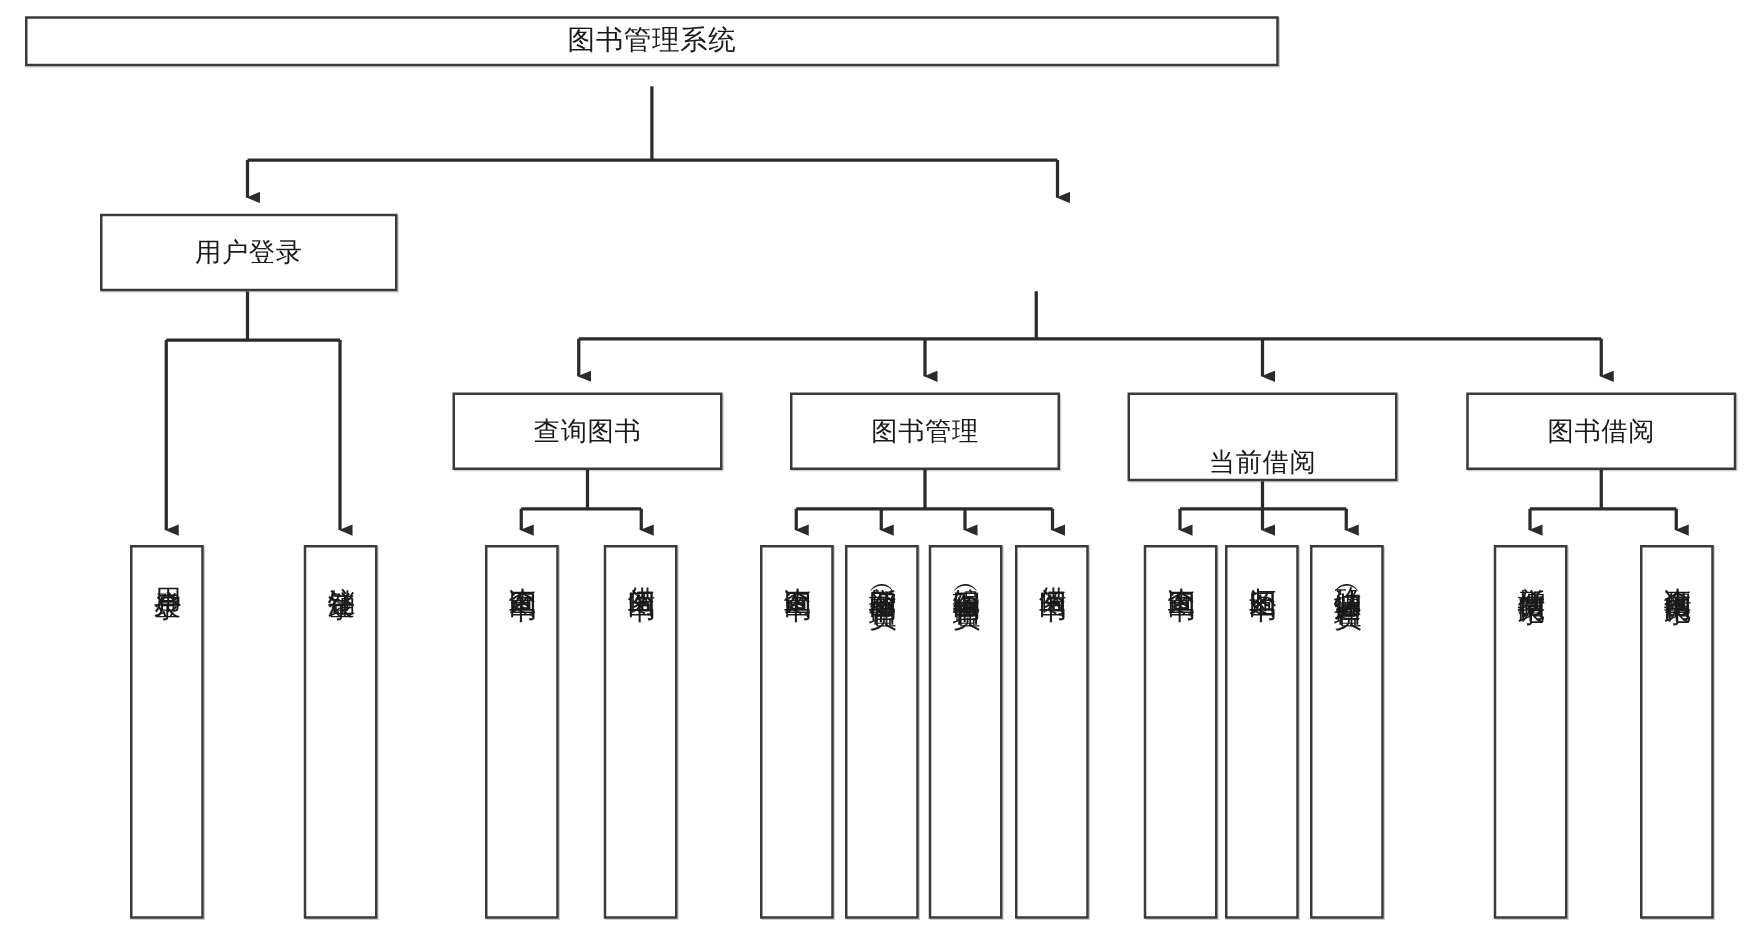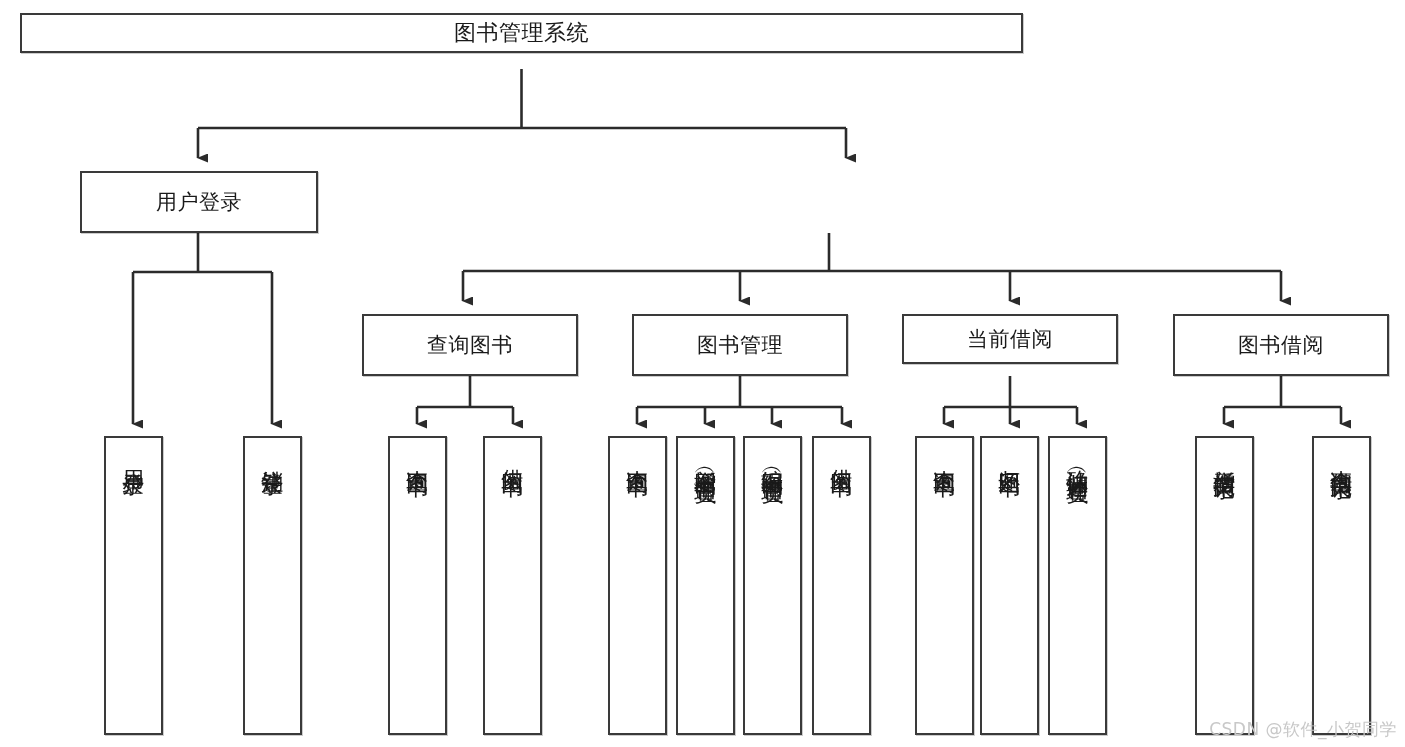--- a/index.html
+++ b/index.html
@@ -136,21 +136,21 @@
   <div class="node h" style="left:80px; top:171px; width:238px; height:62px;">
     <span class="label">用户登录</span>
   </div>
 
   <div class="node h" style="left:362px; top:314px; width:216px; height:62px;">
     <span class="label">查询图书</span>
   </div>
   <div class="node h" style="left:632px; top:314px; width:216px; height:62px;">
     <span class="label">图书管理</span>
   </div>
-  <div class="node h" style="left:902px; top:314px; width:216px; height:50px;">
+  <div class="node h" style="left:902px; top:314px; width:216px; height:71px;align-items:flex-end;">
     <span class="label">当前借阅</span>
   </div>
   <div class="node h" style="left:1173px; top:314px; width:216px; height:62px;">
     <span class="label">图书借阅</span>
   </div>
 
   <div class="node v" style="left:104px; top:436px; width:59px; height:299px;">
     <span class="label">用户登录</span>
   </div>
   <div class="node v" style="left:243px; top:436px; width:59px; height:299px;">
@@ -187,15 +187,14 @@
     <span class="label">确认归还（管理员）</span>
   </div>
 
   <div class="node v" style="left:1195px; top:436px; width:59px; height:299px;">
     <span class="label">新增借阅记录</span>
   </div>
   <div class="node v" style="left:1312px; top:436px; width:59px; height:299px;">
     <span class="label">查询借阅记录</span>
   </div>
 
-  <div class="watermark">CSDN @软件_小贺同学</div>
 
 </div>
 
 </body></html>

